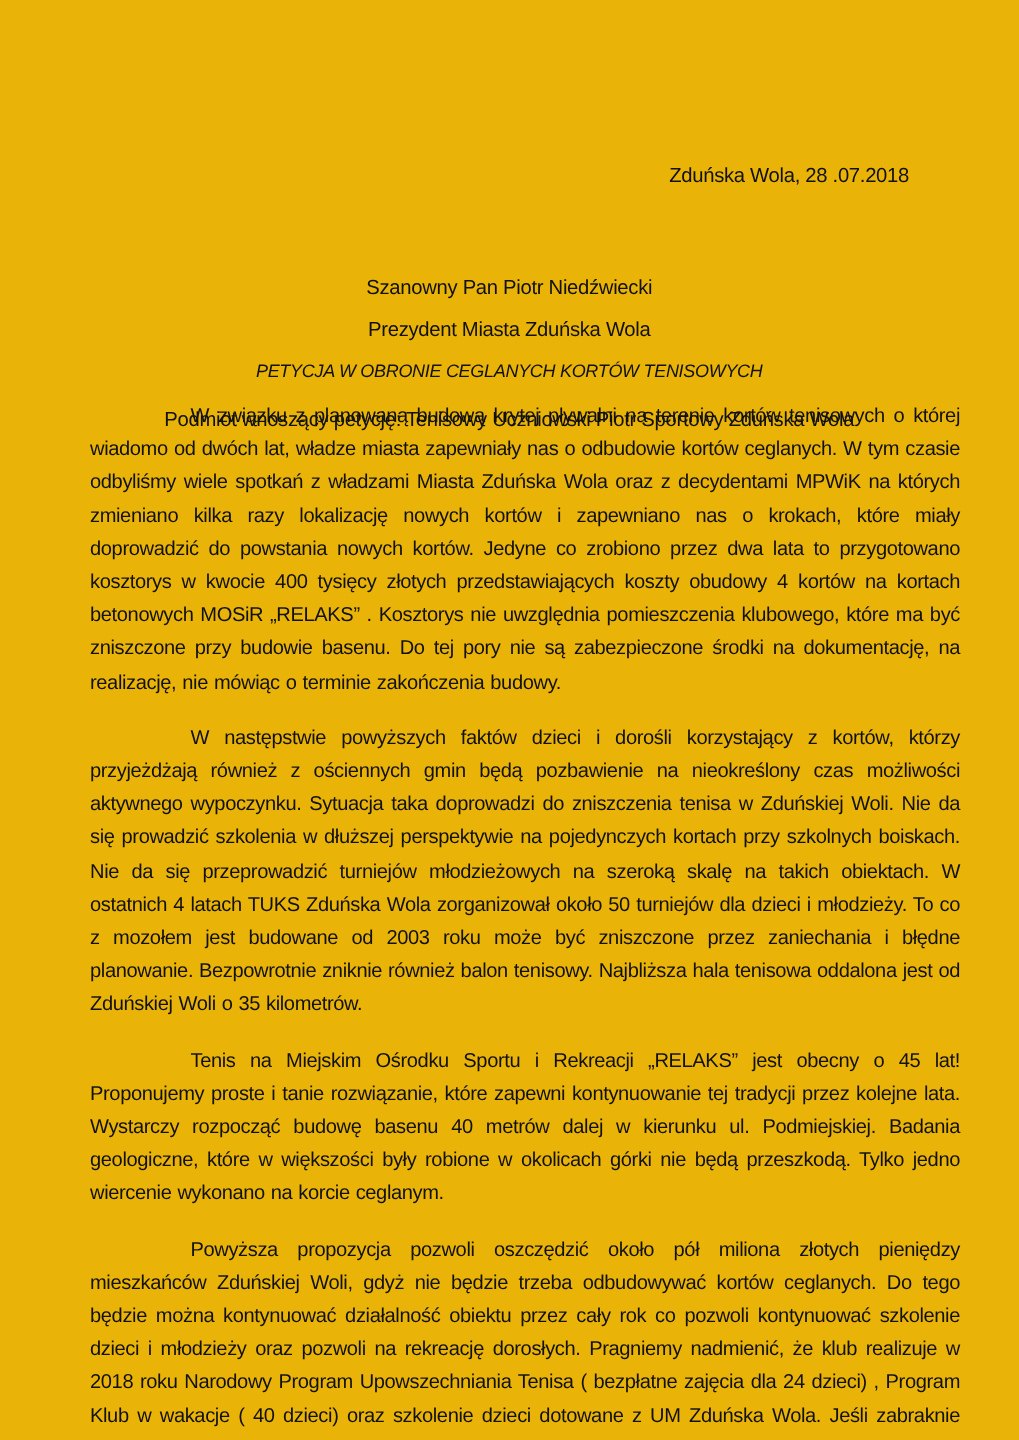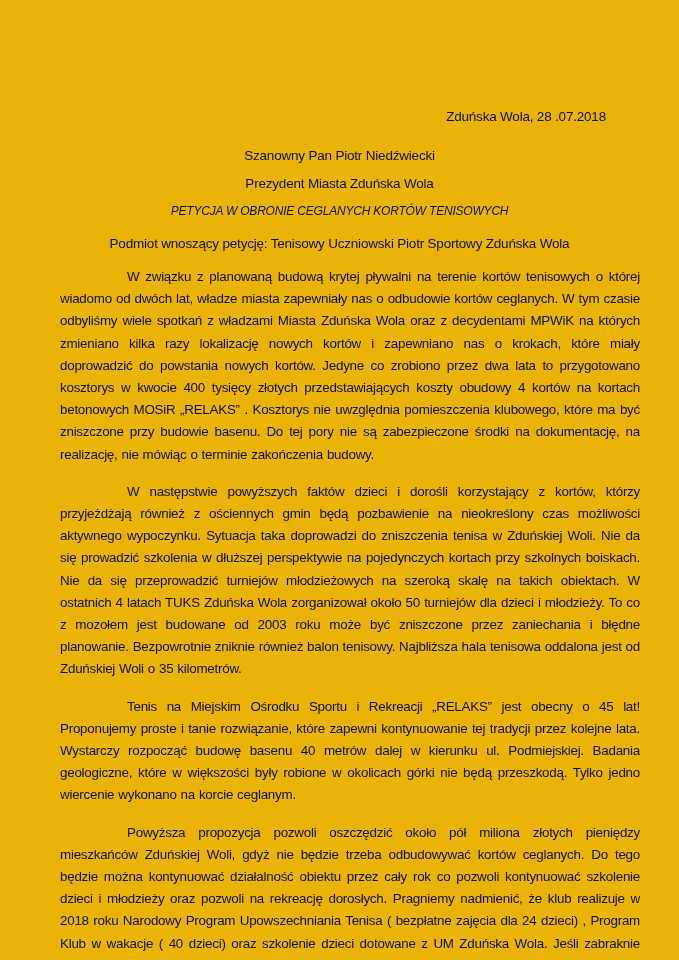--- a/index.html
+++ b/index.html
@@ -1,20 +1,20 @@
 <!DOCTYPE html>
 <html><head>
   <meta charset="utf-8">
   <style>
     html, body { margin: 0; padding: 0; background: #ffffff; }
     body { width: 679px; height: 960px; overflow: hidden; position: relative;
       font-family: "Liberation Sans", sans-serif; color: #111111; }
     .page { position: absolute; left: 0; top: 0; width: 679px; height: 960px; background: #eab308; }
     .date { position: absolute; top: 109px; right: 73px; font-size: 13.5px; letter-spacing: -0.2px; }
-    .center { position: absolute; left: 0; width: 679px; text-align: center; font-size: 13.5px; letter-spacing: -0.2px; }
+    .center { position: absolute; left: 0; width: 679px; text-align: center; font-size: 13.5px; letter-spacing: -0.2px; margin-top: 36px; }
     .addressee { top: 148px; }
     .addressee-title { top: 176px; }
     .petition-title { top: 204px; font-size: 12px; font-style: italic; }
     .submitter { top: 236px; left: 0px; }
     .body { position: absolute; left: 60px; width: 580px; font-size: 13.4px; line-height: 22.2px;
       text-align: justify; letter-spacing: -0.25px; word-spacing: 0.5px; }
     .body p { margin: 4px 0 15px 0; text-indent: 67px; }
   </style>
 </head>
 <body>

